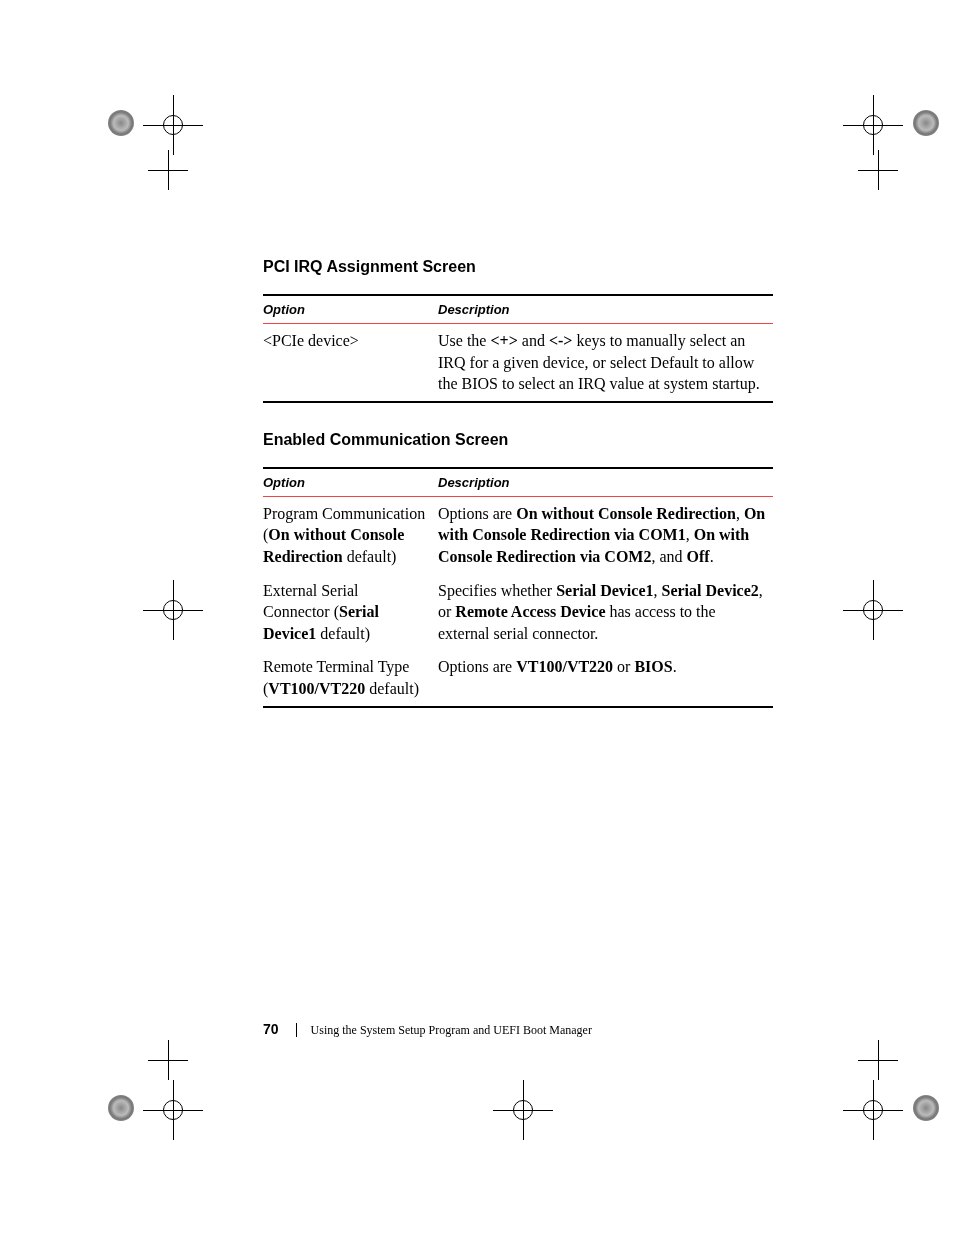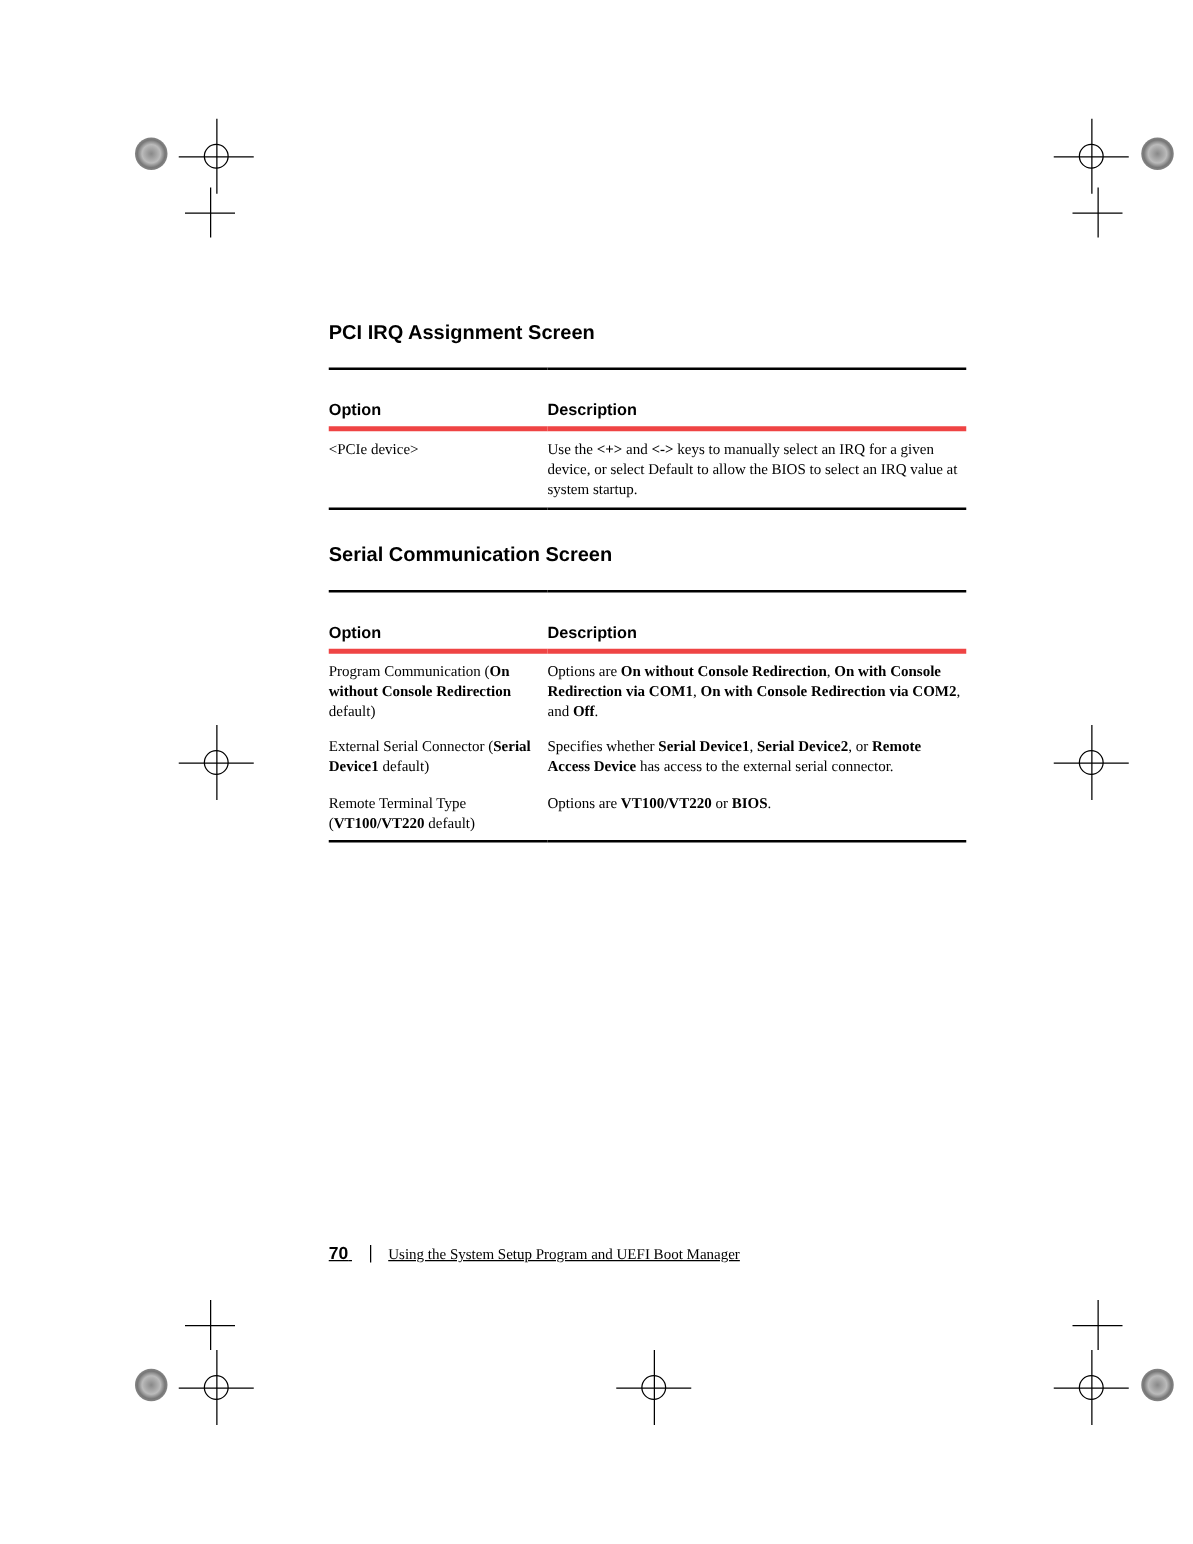--- a/index.html
+++ b/index.html
@@ -36,40 +36,40 @@
     border-collapse: collapse;
     border-top: 2px solid #000;
     border-bottom: 2px solid #000;
     margin-bottom: 28px;
   }
   table.opt th {
     font-family: Arial, Helvetica, sans-serif;
     font-weight: bold;
     font-size: 13px;
     text-align: left;
-    padding: 24px 4px 6px 0;
-    border-bottom: 4px solid #ef4444;
+    padding: 6px 4px 6px 0;
+    border-bottom: 1px solid #ef4444;
     vertical-align: top;
+    font-style: italic;
   }
   table.opt th.col-opt { width: 165px; }
   table.opt td {
     padding: 6px 4px 6px 0;
     vertical-align: top;
-    font-size: 12px;
+    font-size: 16px;
     line-height: 1.35;
   }
   table.opt td.col-opt { width: 165px; padding-right: 10px; }
   .b { font-weight: bold; }
   .footer {
     position: absolute;
     left: 215px;
-    top: 994px;
+    top: 1021px;
     width: 510px;
     font-size: 12px;
-    text-decoration: underline;
   }
   .footer .pg {
     font-family: Arial, Helvetica, sans-serif;
     font-weight: bold;
     font-size: 14px;
   }
   .footer .sep {
     margin: 0 14px;
     border-left: 1px solid #000;
     padding-left: 14px;
@@ -178,21 +178,21 @@
       <tbody>
         <tr>
           <td class="col-opt">&lt;PCIe device&gt;</td>
           <td>
             <span>Use the </span><span class="b">&lt;+&gt;</span><span> and </span><span class="b">&lt;-&gt;</span><span> keys to manually select an IRQ for a given device, or select Default to allow the BIOS to select an IRQ value at system startup.</span>
           </td>
         </tr>
       </tbody>
     </table>
 
-    <h2 class="section-heading">Serial Communication Screen</h2>
+    <h2 class="section-heading">Enabled Communication Screen</h2>
 
     <table class="opt">
       <thead>
         <tr>
           <th class="col-opt">Option</th>
           <th>Description</th>
         </tr>
       </thead>
       <tbody>
         <tr>

